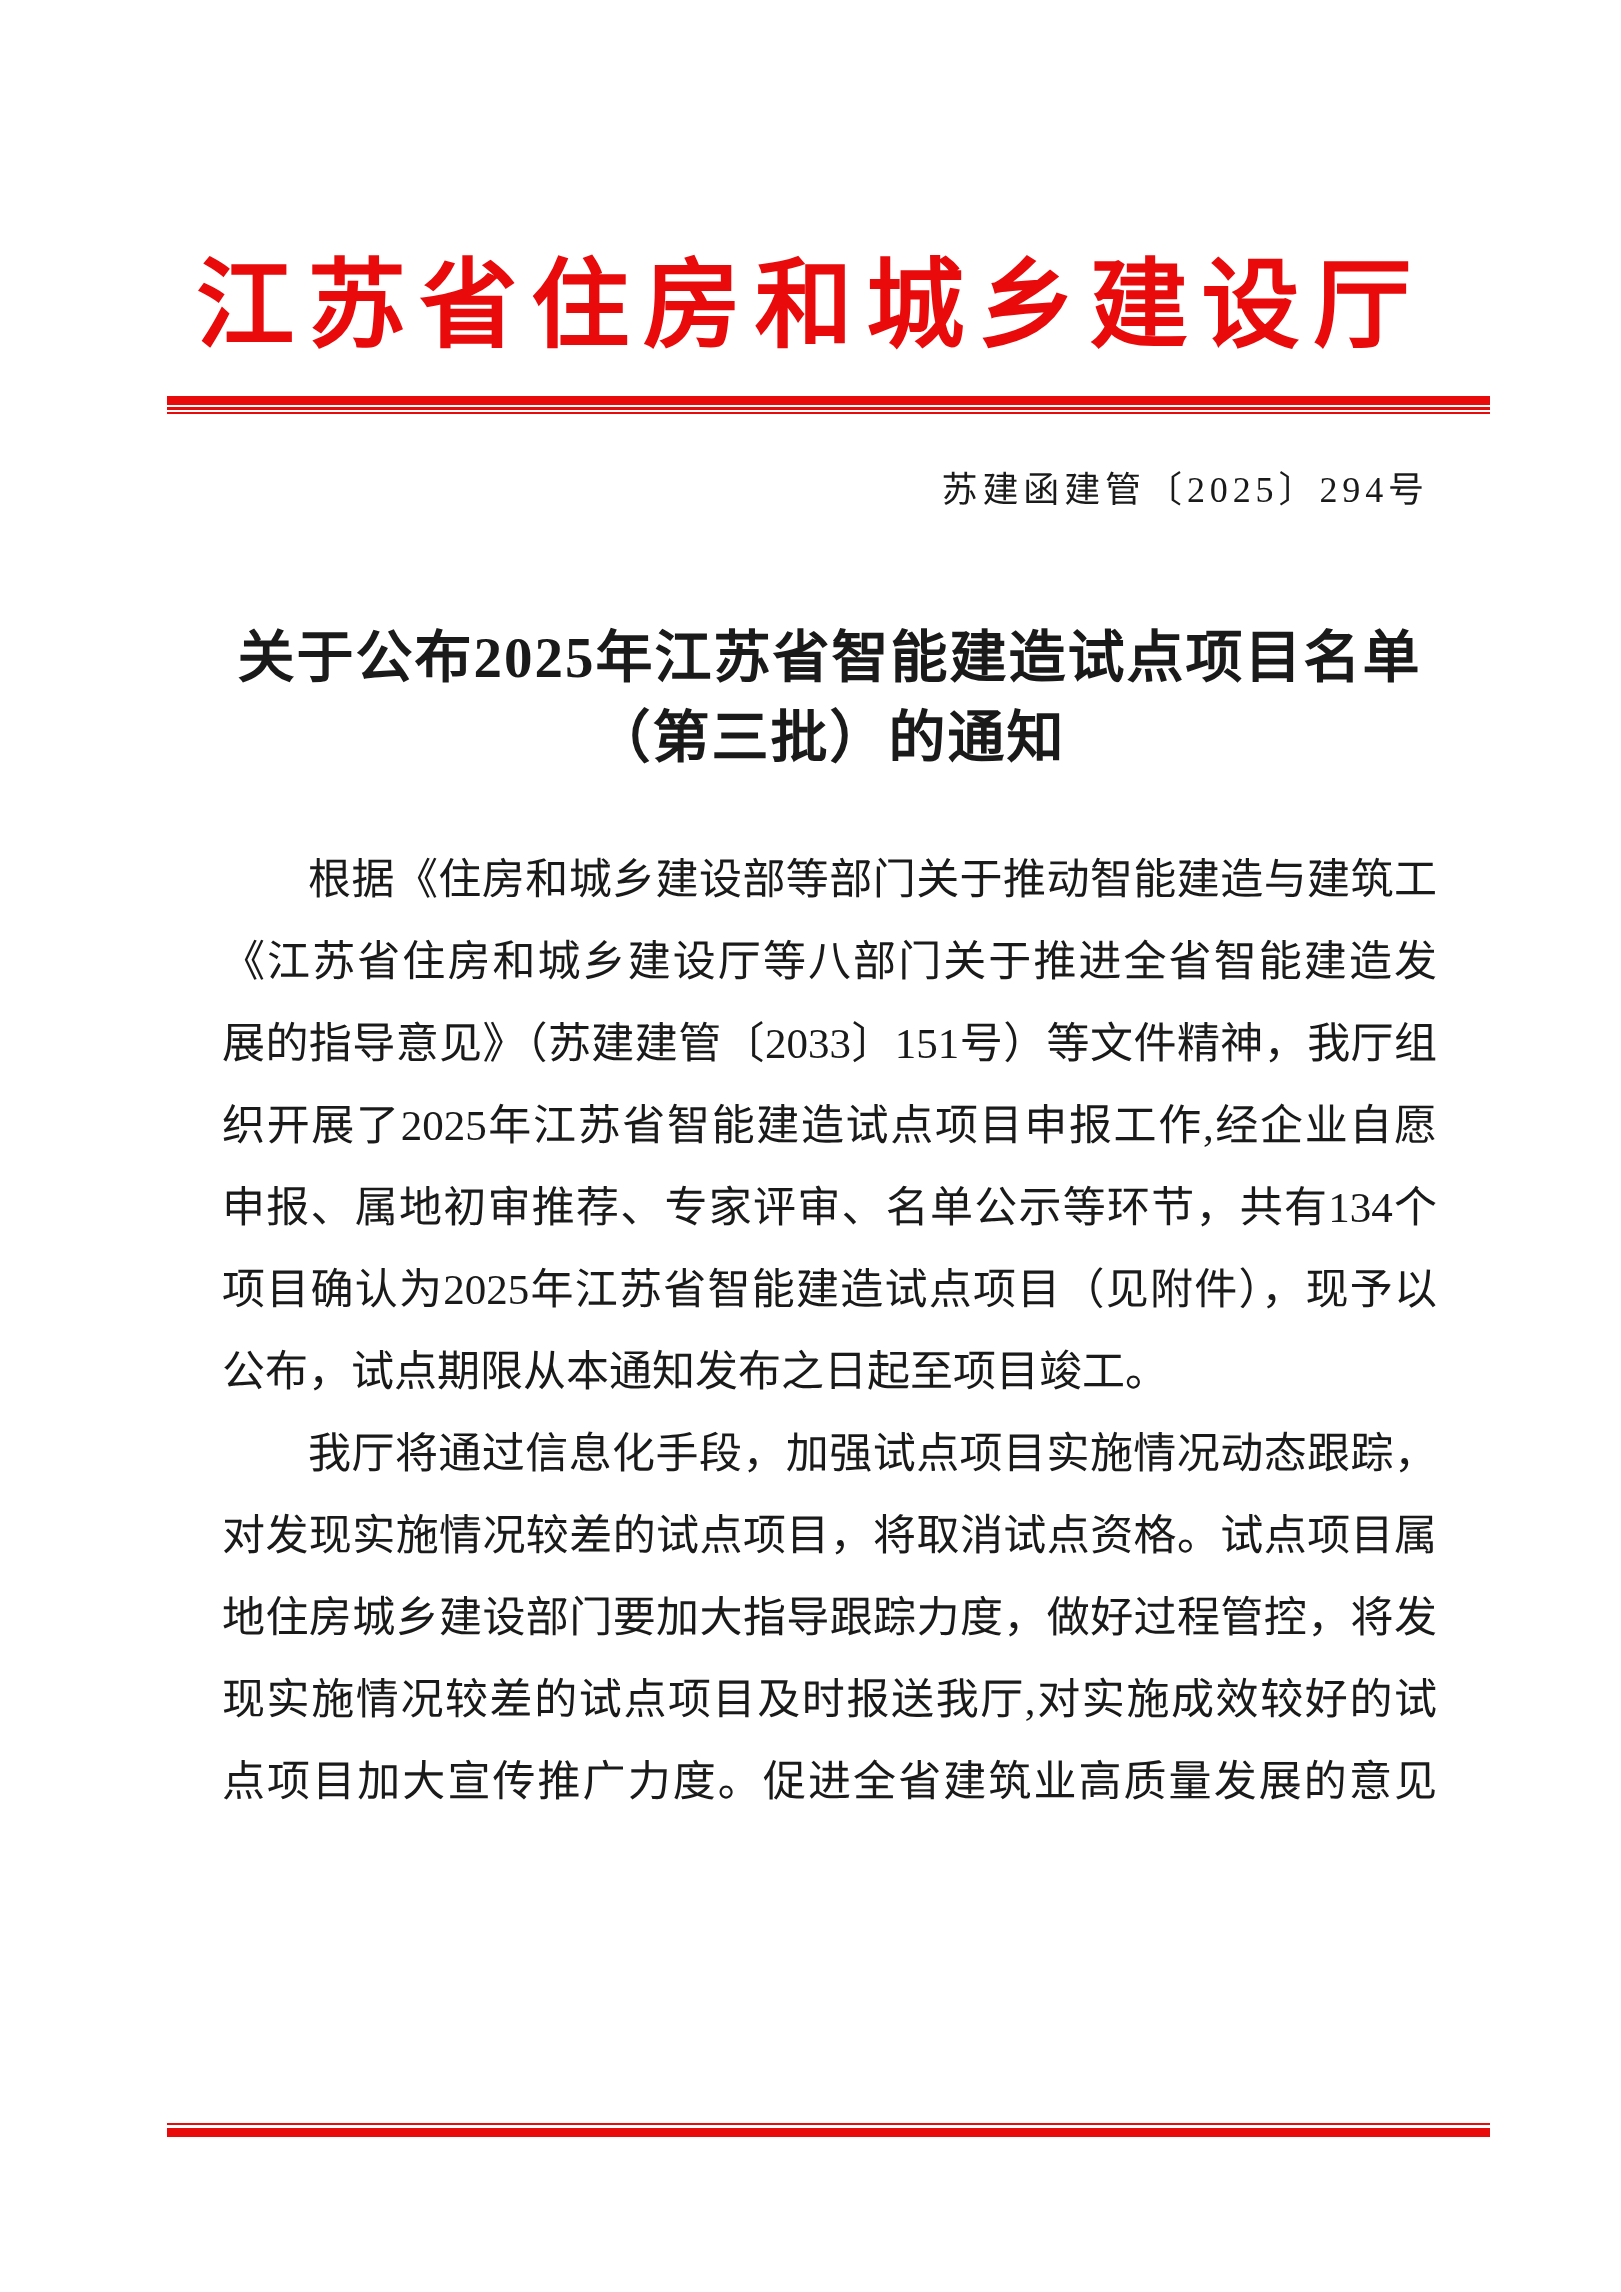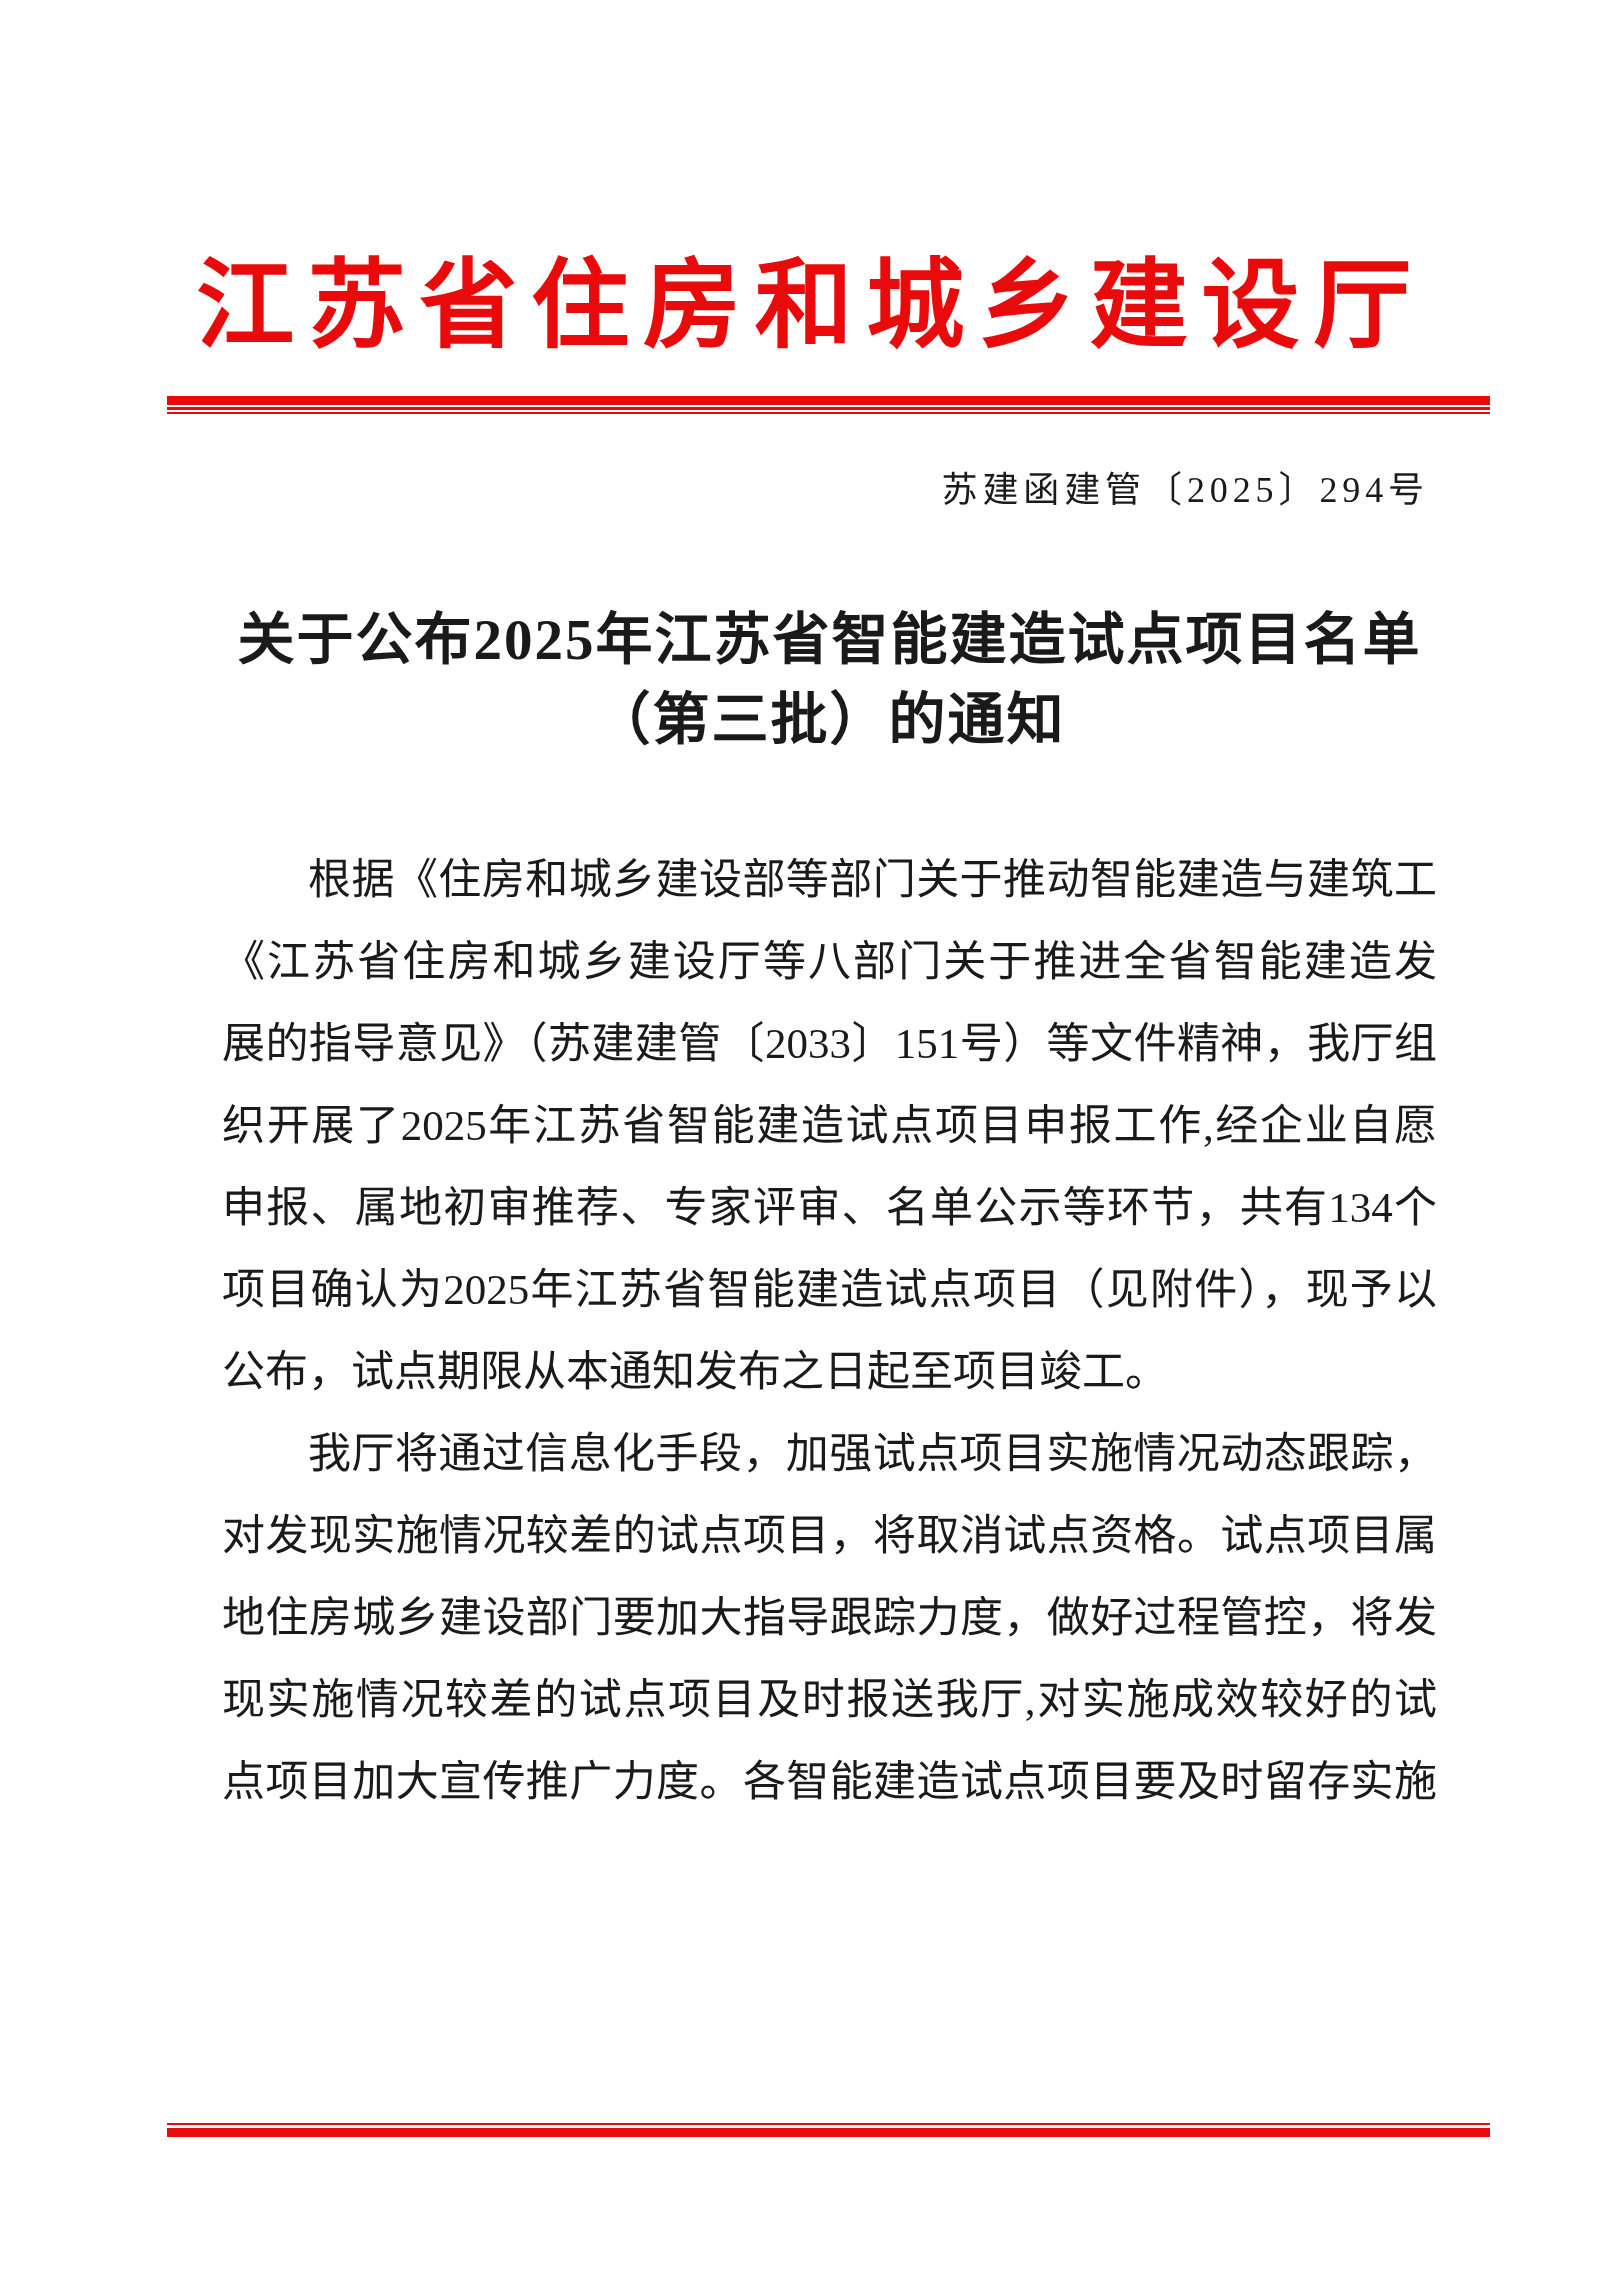--- a/index.html
+++ b/index.html
@@ -37,21 +37,21 @@
   .bar.gap{height:2px;background:transparent;}
   .bar.gap3{height:2.9px;background:transparent;}
   
   .doc-number{
     position:absolute;top:469px;right:192px;
     font-size:36px;line-height:1.2;letter-spacing:4.9px;
     white-space:nowrap;
   }
   
   .title{
-    position:absolute;top:600px;left:222px;width:1215px;
+    position:absolute;top:618px;left:222px;width:1215px;
     text-align:center;font-weight:700;
     font-size:57px;line-height:80px;
     letter-spacing:2px;
   }
   
   .body-text{
     position:absolute;top:839px;left:222px;width:1215px;
     font-size:43px;
   }
   .line{
@@ -90,21 +90,21 @@
     <div class="line">《江苏省住房和城乡建设厅等八部门关于推进全省智能建造发</div>
     <div class="line">展的指导意见》（苏建建管〔2033〕151号）等文件精神，我厅组</div>
     <div class="line">织开展了2025年江苏省智能建造试点项目申报工作,经企业自愿</div>
     <div class="line">申报、属地初审推荐、专家评审、名单公示等环节，共有134个</div>
     <div class="line">项目确认为2025年江苏省智能建造试点项目（见附件），现予以</div>
     <div class="line left">公布，试点期限从本通知发布之日起至项目竣工。</div>
     <div class="line indent">我厅将通过信息化手段，加强试点项目实施情况动态跟踪，</div>
     <div class="line">对发现实施情况较差的试点项目，将取消试点资格。试点项目属</div>
     <div class="line">地住房城乡建设部门要加大指导跟踪力度，做好过程管控，将发</div>
     <div class="line">现实施情况较差的试点项目及时报送我厅,对实施成效较好的试</div>
-    <div class="line">点项目加大宣传推广力度。各智能建造试点项目要及时留存实施</div>
+    <div class="line">点项目加大宣传推广力度。促进全省建筑业高质量发展的意见</div>
   </div>
 
   <div class="rule rule-bottom">
     <div class="bar hair"></div>
     <div class="bar gap3"></div>
     <div class="bar thick"></div>
   </div>
 
 </div>
 

